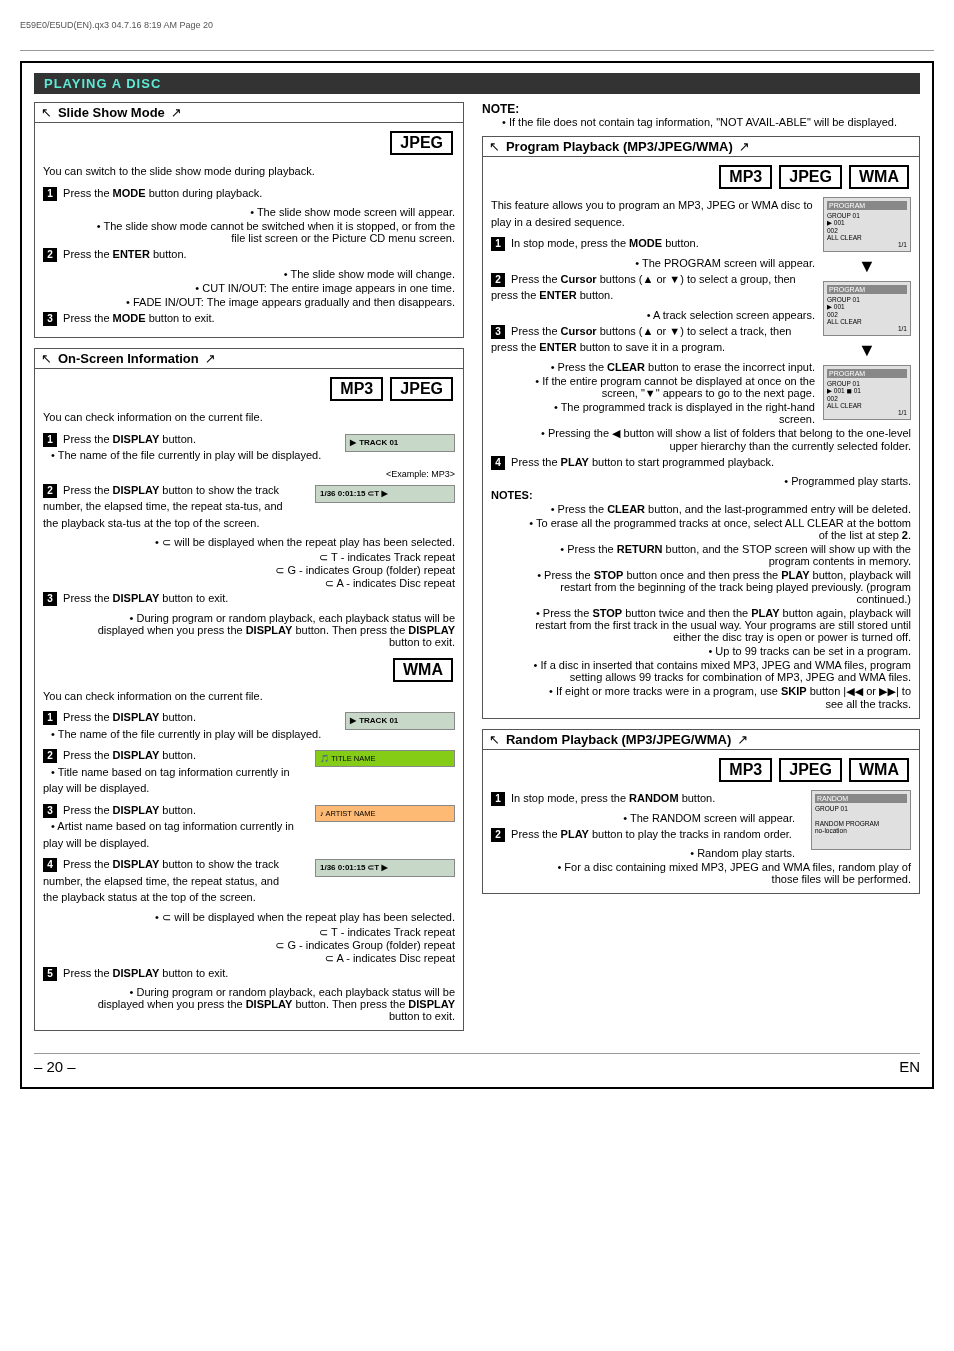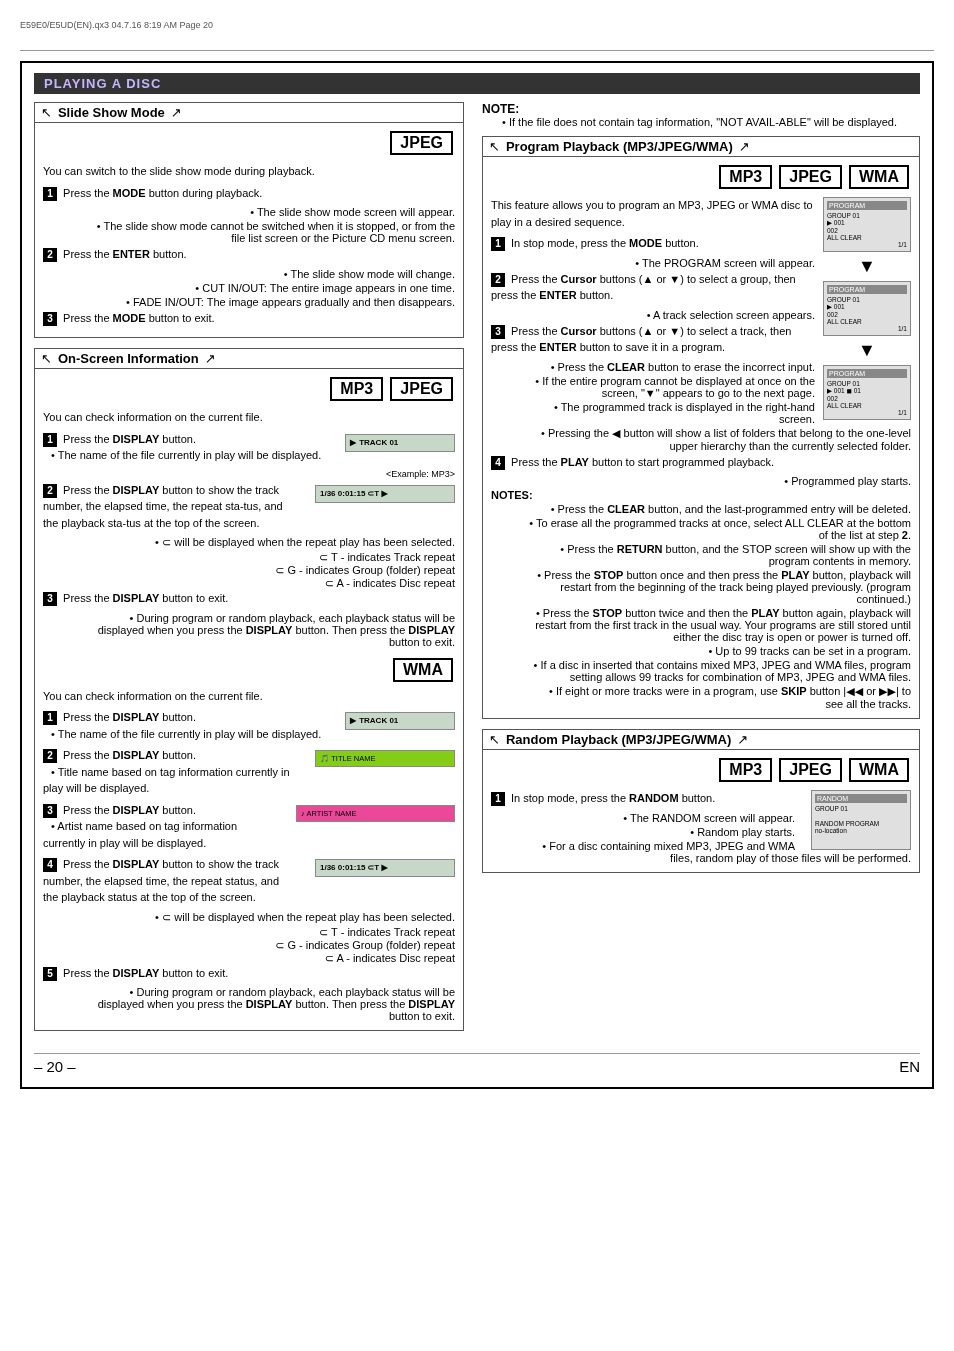--- a/index.html
+++ b/index.html
@@ -24,21 +24,21 @@
       border-bottom: 1px solid #999;
       padding-bottom: 20px;
     }
     .main-border {
       border: 2px solid #000;
       padding: 10px 12px 12px 12px;
       margin-top: 8px;
     }
     .section-title-bar {
       background: #333;
-      color: #c4b5fd;
+      color: #5eead4;
       font-size: 13px;
       font-weight: bold;
       padding: 3px 10px;
       margin-bottom: 8px;
       letter-spacing: 1px;
     }
     .two-col {
       display: flex;
       gap: 18px;
     }
@@ -159,22 +159,22 @@
     .title-display {
       border: 1px solid #888;
       background: #84cc16;
       width: 140px;
       padding: 2px 4px;
       font-size: 7.5px;
       margin: 3px 0 3px 20px;
     }
     .artist-display {
       border: 1px solid #888;
-      background: #ec4899;
-      width: 159px;
+      background: #fdba74;
+      width: 140px;
       padding: 2px 4px;
       font-size: 7.5px;
       margin: 3px 0 3px 20px;
     }
     .wma-badge-row {
       text-align: right;
     }
     .page-footer {
       display: flex;
       justify-content: space-between;
@@ -500,20 +500,24 @@
               </div>
 
               <div class="step-line">
                 <span class="step-num">1</span>
                 In stop mode, press the <b>RANDOM</b> button.
               </div>
               <div class="indent">
                 <div class="bullet">The RANDOM screen will appear.</div>
               </div>
 
+              <div class="step-line">
+                <span class="step-num">2</span>
+                Press the <b>PLAY</b> button to play the tracks in random order.
+              </div>
               <div class="indent">
                 <div class="bullet">Random play starts.</div>
                 <div class="bullet">For a disc containing mixed MP3, JPEG and WMA files, random play of those files will be performed.</div>
               </div>
             </div>
 
           </div>
         </div>
 
       </div>

